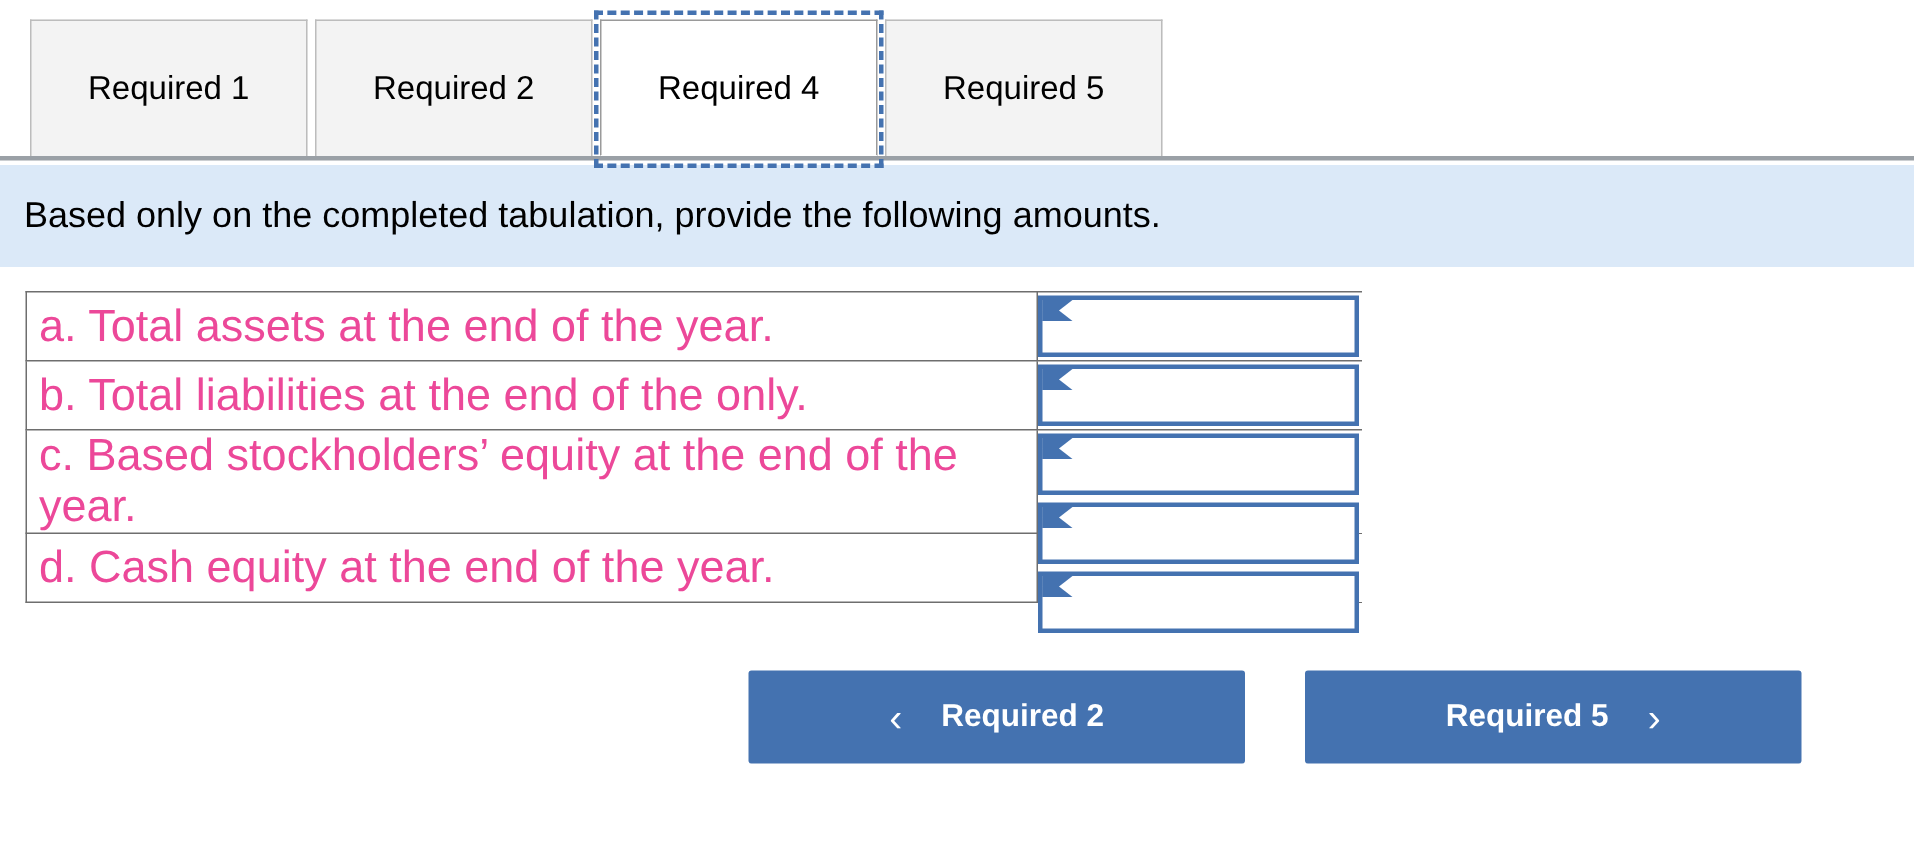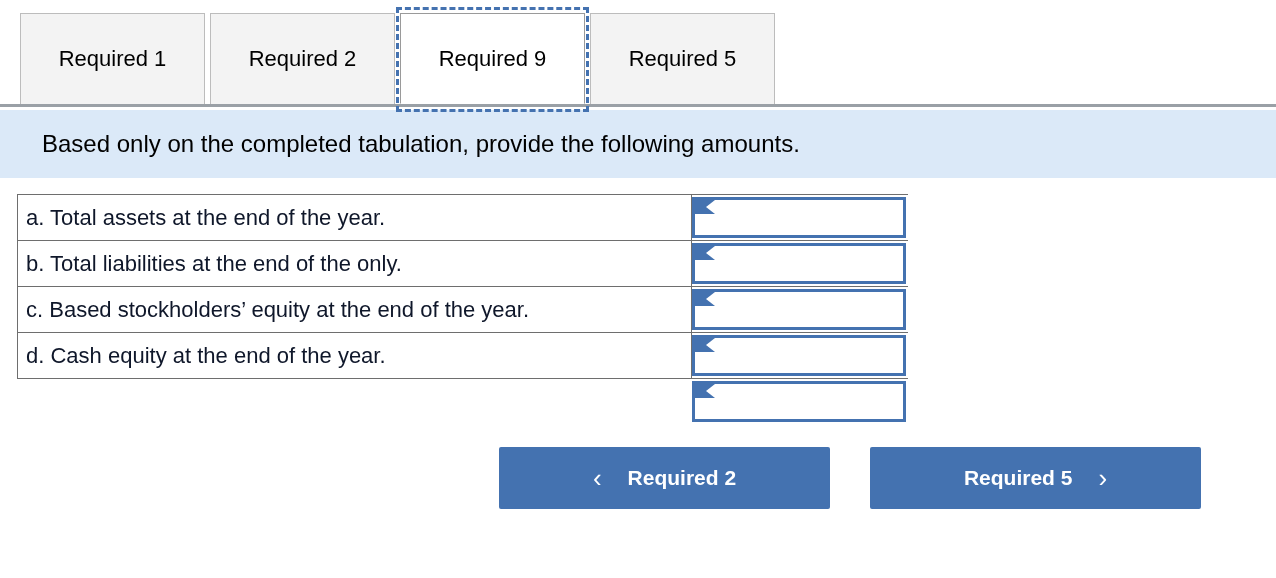--- a/index.html
+++ b/index.html
@@ -82,21 +82,21 @@
   .banner {
     position: absolute;
     left: 0;
     top: 110px;
     width: 1276px;
     height: 68px;
     background: #dbe9f8;
     display: flex;
     align-items: center;
     box-sizing: border-box;
-    padding-left: 42px;
+    padding-left: 16px;
   }
   .banner-text {
     font-size: 24px;
     color: #000;
   }
 
   
   .answer-area {
     position: absolute;
     left: 17px;
@@ -109,24 +109,24 @@
     width: 890px;
   }
   .answer-table td {
     border: 1px solid #6e6e6e;
     height: 46px;
     box-sizing: border-box;
     padding: 0;
   }
   .answer-table td.label-cell {
     width: 674px;
-    font-size: 22px;
+    font-size: 30px;
     padding-left: 8px;
     vertical-align: middle;
-    color: #0f172a;
+    color: #ec4899;
     background: #ffffff;
   }
   .answer-table td.input-cell {
     width: 216px;
     background: #ffffff;
     position: relative;
     border-left: 1px solid #6e6e6e;
     border-right: none;
     border-top: 1px solid #6e6e6e;
     border-bottom: 1px solid #6e6e6e;
@@ -223,21 +223,21 @@
 
 <div class="tab-strip">
   <div class="tab-row">
     <div class="tab t1">
       <span>Required 1</span>
     </div>
     <div class="tab t2">
       <span>Required 2</span>
     </div>
     <div class="tab t3 active">
-      <span>Required 9</span>
+      <span>Required 4</span>
     </div>
     <div class="tab t4">
       <span>Required 5</span>
     </div>
   </div>
   <div class="tab-underline"></div>
 </div>
 
 <div class="banner">
   <div class="banner-text">Based only on the completed tabulation, provide the following amounts.</div>

